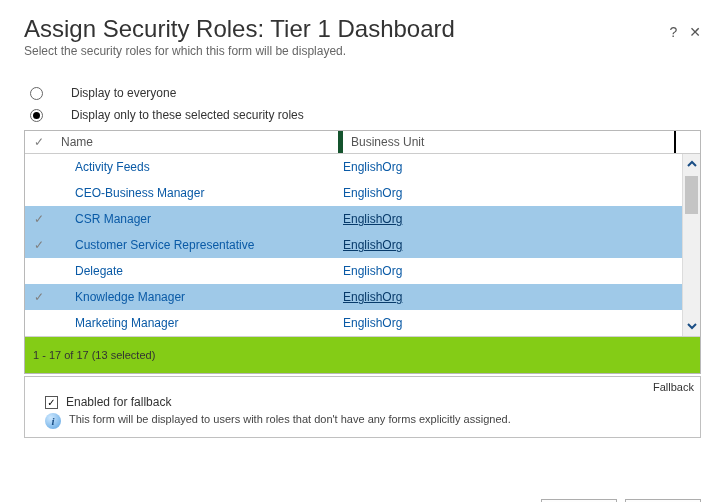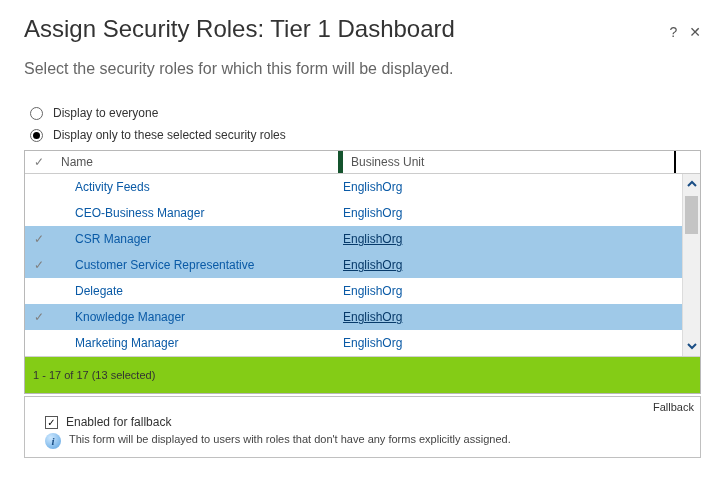--- a/index.html
+++ b/index.html
@@ -2,23 +2,23 @@
 <html><head>
 <meta charset="utf-8">
 <style>
   * { box-sizing: border-box; font-family: "Segoe UI", Arial, sans-serif; }
   body { margin: 0; background: #fff; width: 725px; height: 502px; overflow: hidden; }
   .dialog { padding: 16px 24px 14px 24px; }
   .header-row { display: flex; align-items: center; }
   .title { flex: 1; font-size: 24px; font-weight: 300; color: #333; margin: 0; line-height: 1.1; }
   .header-icons { display: flex; gap: 12px; padding-top: 6px; }
   .header-icons span { font-size: 14px; color: #555; cursor: pointer; line-height: 1; }
-  .subtitle { font-size: 16px; color: #666; margin-top: 18px; }
+  .subtitle { font-size: 12px; color: #666; margin-top: 2px; }
   .radio-block { margin: 28px 0 6px 6px; }
-  .radio-row { display: flex; align-items: center; gap: 10px; font-size: 12px; color: #333; margin-bottom: 8px; }
+  .radio-row { display: flex; align-items: center; gap: 28px; font-size: 12px; color: #333; margin-bottom: 8px; }
   .radio { width: 13px; height: 13px; border: 1px solid #666; border-radius: 50%; display: inline-flex; align-items: center; justify-content: center; background: #fff; }
   .radio.checked::after { content: ""; width: 7px; height: 7px; background: #000; border-radius: 50%; }
   .grid-wrap { border: 1px solid #b8b8b8; margin-top: 2px; }
   .grid-head { display: flex; background: #fff; border-bottom: 1px solid #ccc; font-size: 12px; color: #555; }
   .col-check { width: 28px; display: flex; align-items: center; justify-content: center; }
   .col-name { width: 290px; padding: 4px 8px; border-right: 5px solid #14532d; }
   .col-bu   { flex: 1; padding: 4px 8px; border-right: 2px solid #000000; }
   .col-end  { width: 24px; }
   .check-glyph { color: #808080; font-size: 12px; }
   .grid-body-area { display: flex; }

